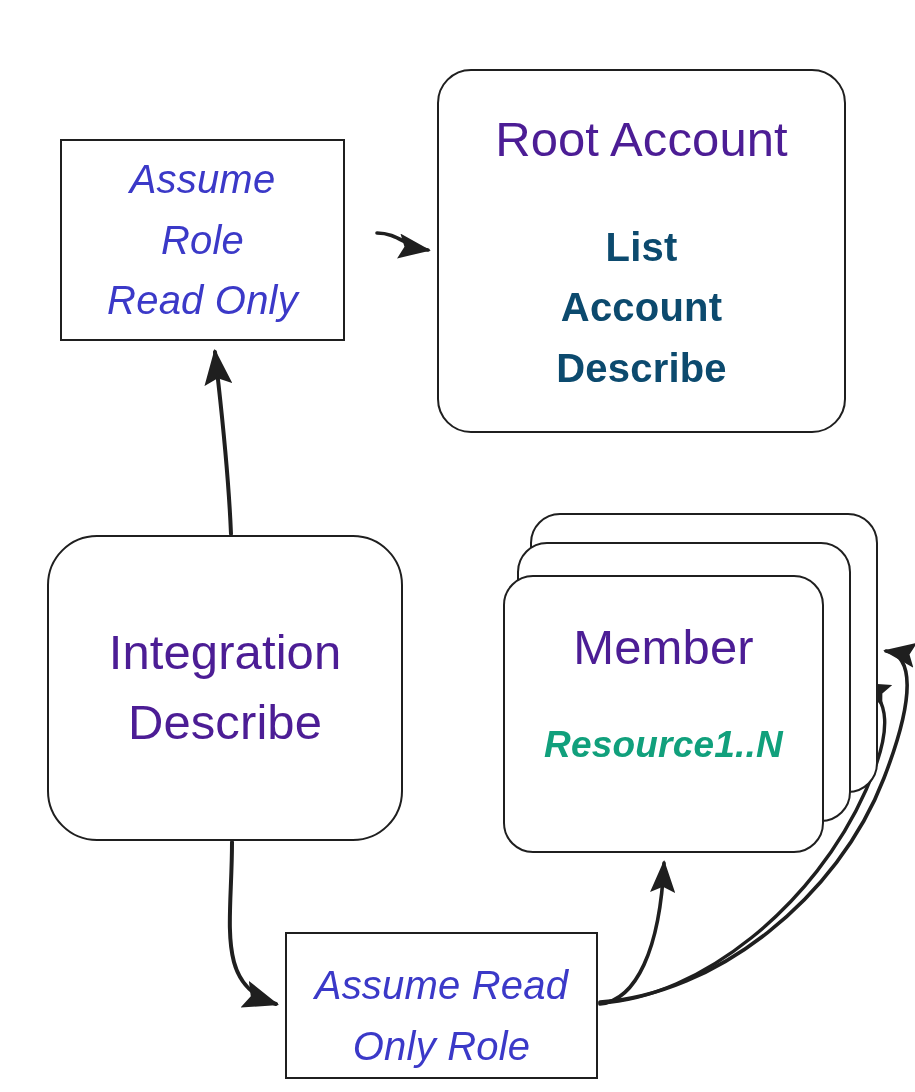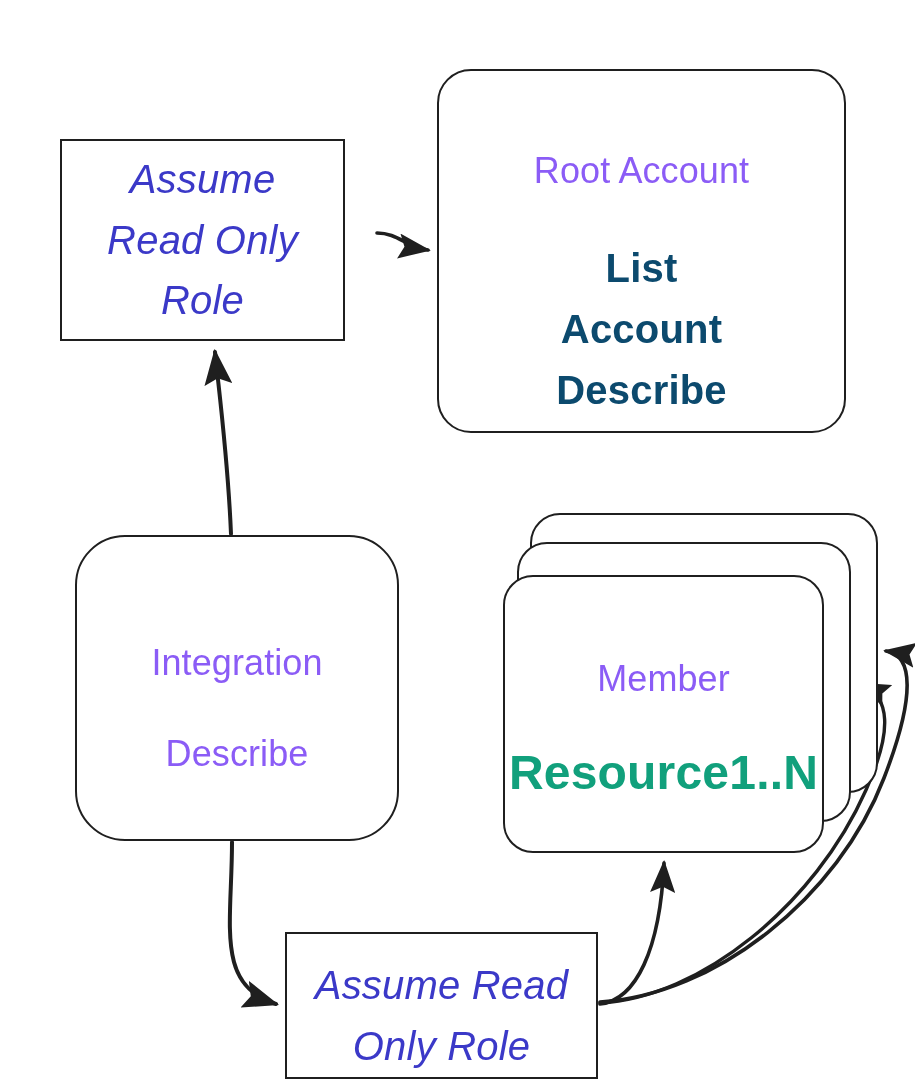--- a/index.html
+++ b/index.html
@@ -50,63 +50,63 @@
   
   .role-text {
     color: #3b39c8;
     font-style: italic;
     font-weight: 400;
     font-size: 40px;
     line-height: 1.52;
     letter-spacing: 0.2px;
   }
   .title-text {
-    color: #8b5cf6;
+    color: #4c1d95;
     font-weight: 400;
-    font-size: 36px;
+    font-size: 49px;
     line-height: 1.42;
     letter-spacing: 0.1px;
-    margin-top: 40px;
   }
   .action-text {
     color: #0c4a6e;
     font-weight: bold;
     font-size: 40px;
     line-height: 1.52;
     letter-spacing: 0.2px;
   }
   .resource-text {
     color: #11a07c;
     font-weight: bold;
-    font-size: 48px;
+    font-size: 37px;
     line-height: 1.3;
     letter-spacing: 0.2px;
+    font-style: italic;
   }
   
   #assume-role-top {
     left: 60px;
     top: 139px;
     width: 285px;
     height: 202px;
   }
   #root-account {
     left: 437px;
     top: 69px;
     width: 409px;
     height: 364px;
     justify-content: flex-start;
     padding-top: 34px;
   }
   #root-account .gap {
     height: 42px;
   }
   #integration-account {
-    left: 75px;
+    left: 47px;
     top: 535px;
-    width: 324px;
+    width: 356px;
     height: 306px;
   }
   #member-stack {
     position: absolute;
     left: 503px;
     top: 513px;
     width: 380px;
     height: 342px;
   }
   .member-card {
@@ -177,22 +177,22 @@
 
     <path d="M 600,1004 C 636,1000 660,950 664,863" fill="none" stroke="#1f1f1f" stroke-width="3.6" stroke-linecap="round" marker-end="url(#arrowhead)"></path>
 
     <path d="M 600,1003 C 700,998 815,905 866,790 C 893,730 890,697 862,684" fill="none" stroke="#1f1f1f" stroke-width="3.4" stroke-linecap="round" marker-end="url(#arrowhead)"></path>
 
     <path d="M 600,1002 C 715,995 838,898 884,778 C 916,695 913,655 886,651" fill="none" stroke="#1f1f1f" stroke-width="3.6" stroke-linecap="round" marker-end="url(#arrowhead)"></path>
   </svg>
 
   <div class="node sharp" id="assume-role-top">
     <span class="role-text line">Assume</span>
+    <span class="role-text line">Role</span>
     <span class="role-text line">Read Only</span>
-    <span class="role-text line">Role</span>
   </div>
 
   <div class="node rounded-lg" id="root-account">
     <span class="title-text line">Root Account</span>
     <span class="gap"></span>
     <span class="action-text line">List</span>
     <span class="action-text line">Account</span>
     <span class="action-text line">Describe</span>
   </div>
 

